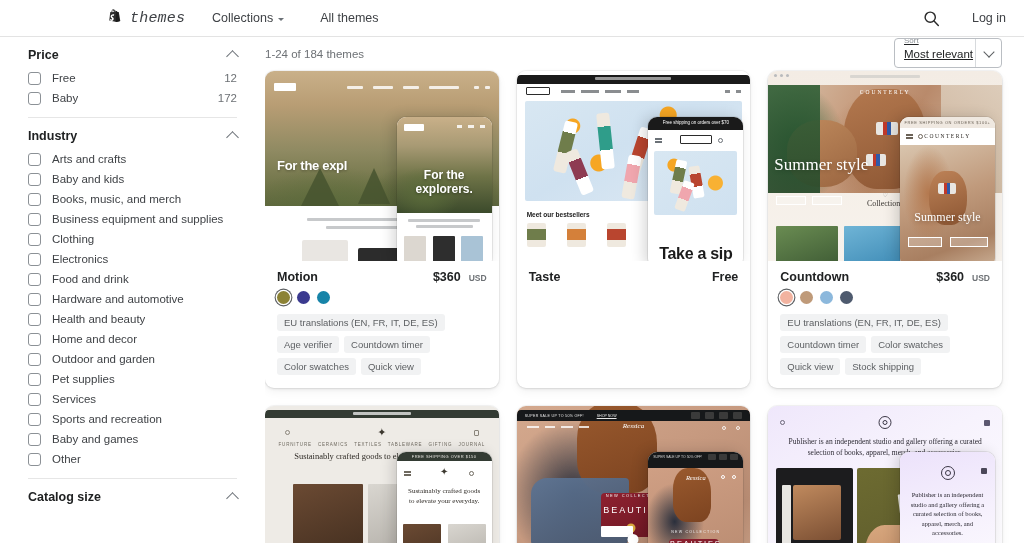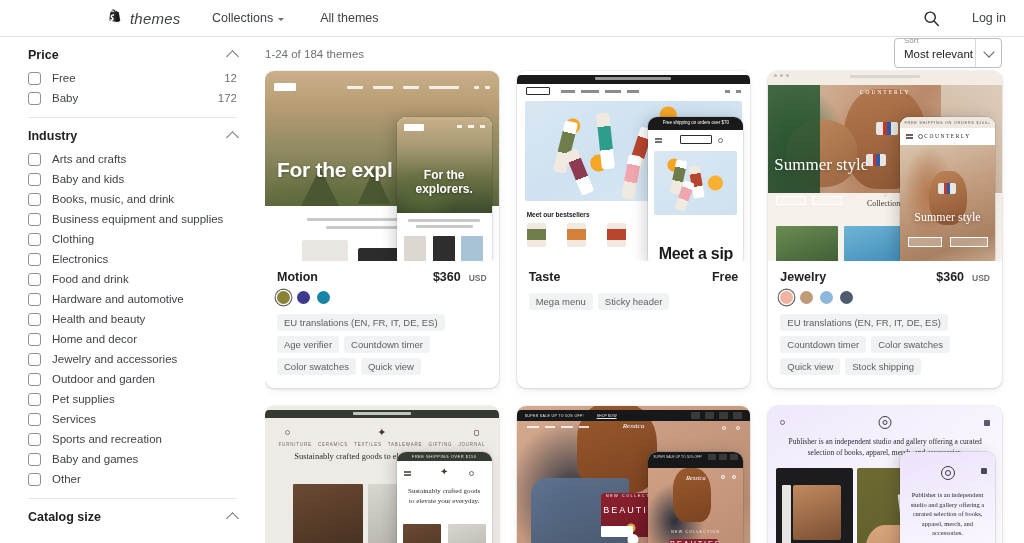--- a/index.html
+++ b/index.html
@@ -18,21 +18,21 @@
     display: flex; align-items: center;
     position: relative;
     background: #fff;
   }
   .brand {
     position: absolute; left: 106px;
     display: flex; align-items: center; gap: 7px;
   }
   .bag-icon { width: 17px; height: 19px; display: block; }
   .brand-word {
-    font-family: Liberation Sans, sans-serif;
+    font-family: Liberation Mono, monospace;
     font-style: italic;
     font-size: 15px;
     color: #3f4246;
     letter-spacing: .2px;
   }
   .nav-links {
     position: absolute; left: 212px;
     display: flex; align-items: center; gap: 36px;
   }
   .nav-link {
@@ -111,21 +111,21 @@
   .count-text { font-size: 11.5px; color: #6d7175; padding-top: 5px; }
   .sort-select {
     width: 108px; height: 30px;
     border: 1px solid #babec3; border-radius: 4px;
     background: #fff;
     display: flex; align-items: stretch;
     position: relative;
     margin-top: -5px;
     cursor: pointer;
   }
-  .sort-inner { flex: 1; padding: 1px 0 0 9px; overflow: hidden; }
+  .sort-inner { flex: 1; padding: 1px 0 0 9px; overflow: hidden; text-decoration: underline; }
   .sort-label {
     font-size: 8px; color: #8c9196; line-height: 8px;
     display: block;
     margin-top: -3px;
   }
   .sort-value {
     font-size: 11.5px; color: #202223; line-height: 14px;
     display: block; margin-top: 2px;
   }
   .sort-arrow-wrap {
@@ -197,21 +197,21 @@
       linear-gradient(180deg,#c9b089 0%, #b89d74 18%, #8f8a62 42%, #6e7347 62%, #4d5a34 82%, #3b4a2b 100%);
   }
   .t1-peak {
     position:absolute; bottom:26%; width:0; height:0;
     border-left: 22px solid transparent; border-right: 22px solid transparent;
     border-bottom: 44px solid #46532f; opacity:.85;
   }
   .t1-head {
     position:absolute; left:12px; right:8px; top:46%;
     font-family:"Liberation Sans",sans-serif;
-    font-weight:700; font-size:21px; color:#fff;
+    font-weight:700; font-size:13px; color:#fff;
     letter-spacing:-.3px; text-shadow:0 1px 3px rgba(0,0,0,.35);
     white-space:nowrap; overflow:hidden;
   }
   .t1-navbar { position:absolute; left:0; right:0; top:10px; height:14px; }
   .t1-logo {
     position:absolute; left:9px; top:2px; width:22px; height:8px;
     background:#fff; border-radius:1px;
   }
   .t1-mini { position:absolute; height:3px; background:rgba(255,255,255,.82); border-radius:1px; top:5px; }
   .t1-white {
@@ -383,21 +383,21 @@
         <label class="facet-row">
             <span class="cbox"></span>
             <span class="facet-label">Arts and crafts</span>
           </label>
         <label class="facet-row">
             <span class="cbox"></span>
             <span class="facet-label">Baby and kids</span>
           </label>
         <label class="facet-row">
             <span class="cbox"></span>
-            <span class="facet-label">Books, music, and drink</span>
+            <span class="facet-label">Books, music, and merch</span>
           </label>
         <label class="facet-row">
             <span class="cbox"></span>
             <span class="facet-label">Business equipment and supplies</span>
           </label>
         <label class="facet-row">
             <span class="cbox"></span>
             <span class="facet-label">Clothing</span>
           </label>
         <label class="facet-row">
@@ -412,24 +412,20 @@
             <span class="cbox"></span>
             <span class="facet-label">Hardware and automotive</span>
           </label>
         <label class="facet-row">
             <span class="cbox"></span>
             <span class="facet-label">Health and beauty</span>
           </label>
         <label class="facet-row">
             <span class="cbox"></span>
             <span class="facet-label">Home and decor</span>
-          </label>
-        <label class="facet-row">
-            <span class="cbox"></span>
-            <span class="facet-label">Jewelry and accessories</span>
           </label>
         <label class="facet-row">
             <span class="cbox"></span>
             <span class="facet-label">Outdoor and garden</span>
           </label>
         <label class="facet-row">
             <span class="cbox"></span>
             <span class="facet-label">Pet supplies</span>
           </label>
         <label class="facet-row">
@@ -573,31 +569,27 @@
             <div style="position:absolute;left:7px;top:21px;width:7px;height:2px;background:#6b7177;box-shadow:0 3px 0 #6b7177;"></div>
             <div style="position:absolute;right:20px;top:21px;width:5px;height:5px;border:1px solid #6b7177;border-radius:50%;"></div>
             <div style="position:absolute;left:6px;right:6px;top:34px;height:64px;background:
                  radial-gradient(circle at 24% 22%,#f6a623 0 6px,rgba(246,166,35,0) 7px),
                  radial-gradient(circle at 74% 50%,#f8b133 0 7px,rgba(248,177,51,0) 8px),
                  linear-gradient(150deg,#d8e7f2,#cfe1f0);border-radius:2px;overflow:hidden;">
               <div style="position:absolute;left:22%;top:14%;width:11px;height:34px;background:linear-gradient(180deg,#fff 0 22%,#6f7d4b 22% 62%,#efe9df 62%);border-radius:2px;transform:rotate(12deg);"></div>
               <div style="position:absolute;left:44%;top:24%;width:11px;height:32px;background:linear-gradient(180deg,#efe9df 0 24%,#b9452f 24% 64%,#fff 64%);border-radius:2px;transform:rotate(-10deg);"></div>
               <div style="position:absolute;left:30%;bottom:6%;width:11px;height:30px;background:linear-gradient(180deg,#fff 0 22%,#f0a6ae 22% 62%,#efe9df 62%);border-radius:2px;transform:rotate(20deg);"></div>
             </div>
-            <div class="t2-sip">Meet a sip</div>
+            <div class="t2-sip">Take a sip</div>
           </div>
         </div>
         <div class="card-body">
           <div class="card-top">
             <span class="card-name">Taste</span>
             <span class="card-price">Free</span>
-          </div>
-          <div class="tags">
-            <span class="tag">Mega menu</span>
-            <span class="tag">Sticky header</span>
           </div>
         </div>
       </article>
 
       <article class="card">
         <div class="thumb">
           <div class="thumb-inner">
             <div class="t3-bg"></div>
             <div class="dots">
                 <i></i>
@@ -634,21 +626,21 @@
                  linear-gradient(160deg,#d9c5ae 0%,#c09a7c 44%,#a87f61 78%,#cbb096 100%);"></div>
             <div style="position:absolute;left:30%;top:36%;width:40%;height:36%;background:linear-gradient(160deg,#bd8257,#8c5633);border-radius:40%/46%;"></div>
             <div style="position:absolute;left:40%;top:44%;width:18px;height:11px;background:linear-gradient(90deg,#e8e6e2 0 34%,#c0392b 34% 50%,#2f5aa8 50% 66%,#e8e6e2 66%);border-radius:2px;"></div>
             <div style="position:absolute;left:0;right:0;top:62%;text-align:center;font-family:'Liberation Serif',serif;font-size:12px;color:#fff;text-shadow:0 1px 4px rgba(0,0,0,.32);">Summer style</div>
             <div style="position:absolute;left:8px;top:80%;width:34px;height:10px;border:1px solid #fff;background:rgba(255,255,255,.25);"></div>
             <div style="position:absolute;left:50px;top:80%;width:38px;height:10px;border:1px solid #fff;background:rgba(255,255,255,.25);"></div>
           </div>
         </div>
         <div class="card-body">
           <div class="card-top">
-            <span class="card-name">Jewelry</span>
+            <span class="card-name">Countdown</span>
             <span class="card-price">
               <span>$360</span><span class="price-cur">USD</span>
             </span>
           </div>
           <div class="swatches">
             <span class="sw sel" style="background:#f2b3a0;"></span>
             <span class="sw" style="background:#bf9a79;"></span>
             <span class="sw" style="background:#8cb8dc;"></span>
             <span class="sw" style="background:#4e5a6e;"></span>
           </div>

